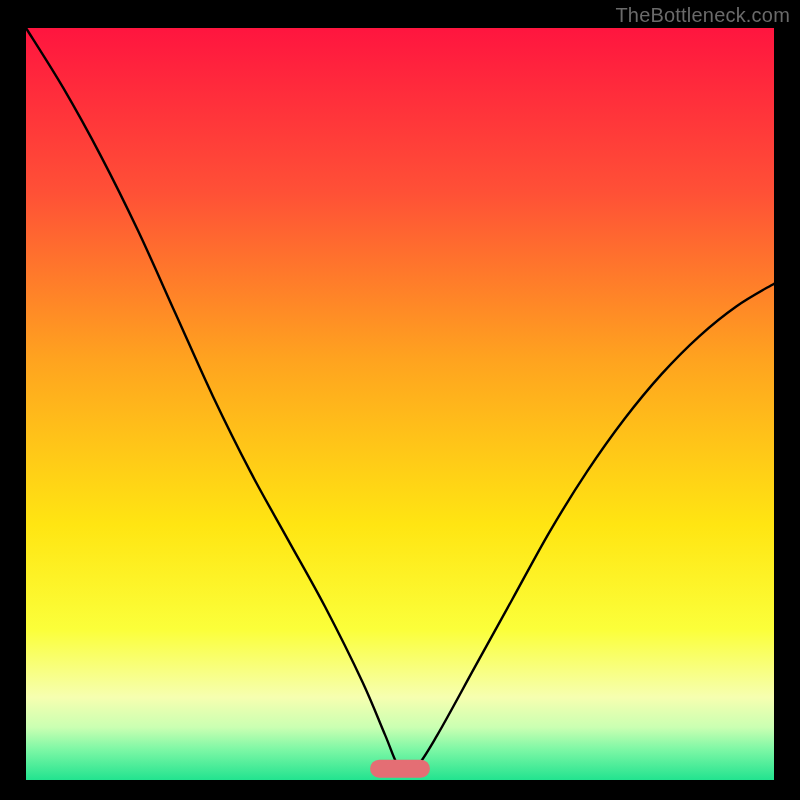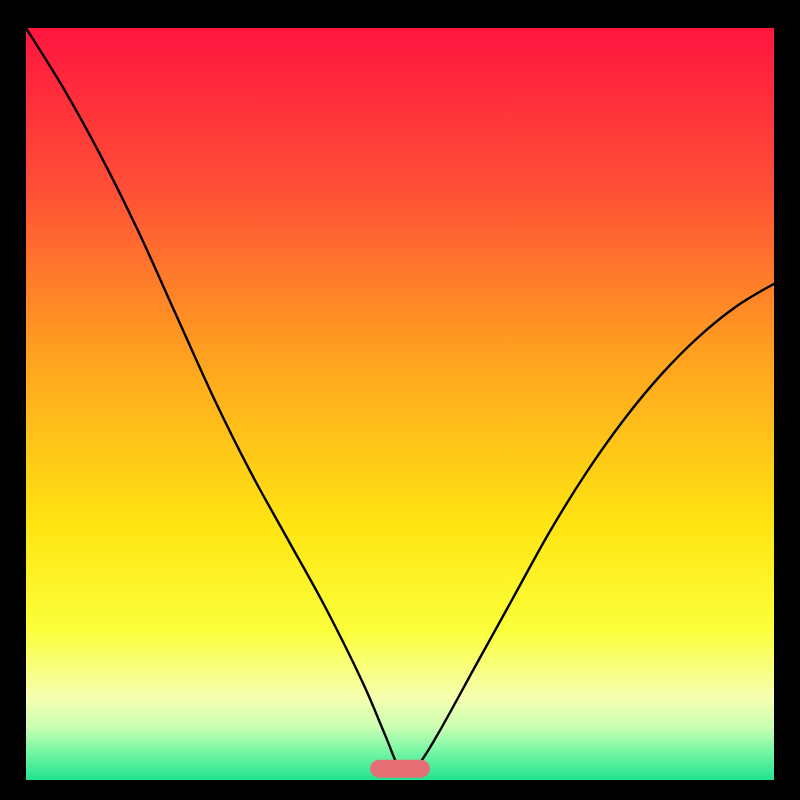--- a/index.html
+++ b/index.html
@@ -47,13 +47,14 @@
           <stop offset="100%" stop-color="#22e38f"></stop>
         </linearGradient>
     </defs>
 
     <rect id="plot-rect" fill="url(#bg-grad)" x="26" y="28" width="748" height="752"></rect>
 
     <path id="curve" fill="none" stroke="#000000" stroke-width="2.4" stroke-linejoin="round" stroke-linecap="round" d="M 26 28 C 32.233333333333334 38.026666666666664, 50.93333333333333 66.8533333333333, 63.4 88.15999999999997 C 75.86666666666666 109.46666666666664, 88.33333333333333 132.0266666666667, 100.8 155.84000000000003 C 113.26666666666667 179.65333333333336, 125.73333333333332 204.72000000000003, 138.2 231.04000000000002 C 150.66666666666666 257.36, 163.13333333333333 286.18666666666667, 175.6 313.76 C 188.06666666666666 341.3333333333333, 200.53333333333333 370.16, 213 396.48 C 225.46666666666667 422.8, 237.93333333333334 447.86666666666673, 250.4 471.68000000000006 C 262.8666666666667 495.4933333333334, 275.33333333333337 516.8, 287.8 539.3599999999999 C 300.26666666666665 561.9199999999998, 312.73333333333335 583.2266666666666, 325.2 607.04 C 337.66666666666663 630.8533333333334, 352.62666666666667 660.9333333333334, 362.6 682.24 C 372.5733333333334 703.5466666666666, 378.8066666666666 720.4666666666667, 385.03999999999996 734.88 C 391.2733333333333 749.2933333333333, 395.0133333333333 763.08, 400 768.72 C 404.9866666666667 774.36, 408.7266666666667 774.36, 414.96000000000004 768.72 C 421.1933333333334 763.08, 427.42666666666673 751.8, 437.40000000000003 734.88 C 447.37333333333333 717.96, 462.33333333333337 689.76, 474.8 667.1999999999999 C 487.26666666666665 644.6399999999999, 499.73333333333335 622.0799999999999, 512.2 599.52 C 524.6666666666667 576.96, 537.1333333333333 553.1466666666665, 549.6 531.8399999999999 C 562.0666666666667 510.53333333333325, 574.5333333333333 490.48, 587 471.68000000000006 C 599.4666666666667 452.8800000000001, 611.9333333333333 435.33333333333337, 624.4 419.04 C 636.8666666666667 402.74666666666667, 649.3333333333333 387.7066666666666, 661.8 373.91999999999996 C 674.2666666666667 360.1333333333333, 686.7333333333333 347.6, 699.2 336.32000000000005 C 711.6666666666667 325.0400000000001, 724.1333333333333 315.0133333333334, 736.6 306.24 C 749.0666666666667 297.46666666666664, 767.7666666666667 287.43999999999994, 774 283.67999999999995"></path>
 
     <rect id="marker-pill" rx="9.024000000000001" ry="9.024000000000001" x="370.08" y="759.696" width="59.84" height="18.048000000000002" fill="#e46e74"></rect>
   </svg>
+  <div class="watermark">TheBottleneck.com</div>
 </div>
 
 </body></html>

